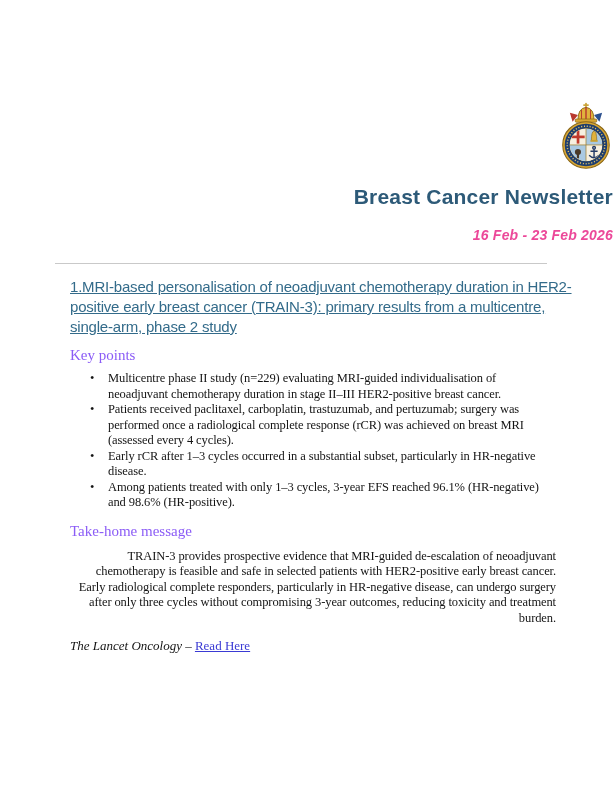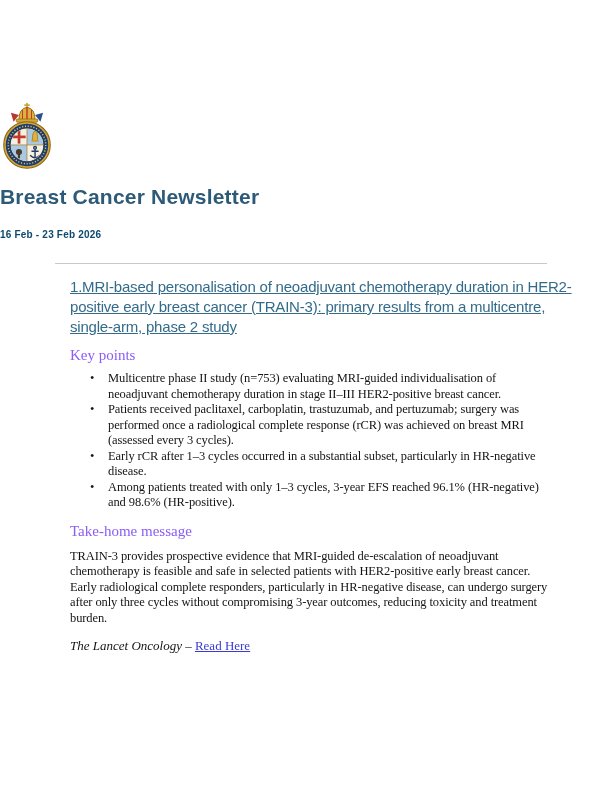--- a/index.html
+++ b/index.html
@@ -2,33 +2,33 @@
 <html><head>
 <meta charset="utf-8">
 <style>
   html,body{margin:0;padding:0;background:#ffffff;}
   body{
     width:613px;height:800px;overflow:hidden;
     font-family:"Liberation Serif",serif;color:#141414;
     position:relative;
   }
   .page{padding-top:102px;}
-  .masthead{text-align:left;}
+  .masthead{text-align:right;}
   .crest{display:inline-block;width:54px;height:68px;}
   .newsletter-title{
     margin:10px 0 0 0;
     font-family:"Liberation Sans",sans-serif;
     font-size:21px;line-height:26px;font-weight:600;
     color:#2d5a78;letter-spacing:.2px;
   }
   .date-range{
     margin:16px 0 0 0;
     font-family:"Liberation Sans",sans-serif;
-    font-weight:700;
-    font-size:10px;line-height:18px;color:#0c4a6e;letter-spacing:.2px;
+    font-style:italic;font-weight:700;
+    font-size:14px;line-height:18px;color:#ec4899;letter-spacing:.2px;
   }
   .content{margin-left:55px;width:500px;}
   .divider{
     border:none;border-top:1px solid #c9c9c9;
     margin:19px 0 0 0;width:492px;height:0;
   }
   .article-heading{
     margin:13px 0 0 15px;width:505px;
     font-family:"Liberation Sans",sans-serif;
     font-size:15px;line-height:20px;font-weight:500;
@@ -47,21 +47,21 @@
   ul.key-points li{
     position:relative;padding-left:53px;width:446px;
     font-size:12.5px;line-height:15.5px;letter-spacing:-.1px;
   }
   ul.key-points li::before{
     content:"\2022";position:absolute;left:35px;top:0;
     font-size:12.5px;color:#141414;
   }
   .take-home-text{
     margin:9px 0 0 15px;width:486px;
-    font-size:12.5px;line-height:15.5px;letter-spacing:-.1px;
+    font-size:12.5px;line-height:15.5px;letter-spacing:-.1px;text-align:right;
   }
   .source-line{
     margin:12px 0 0 15px;
     font-size:13px;line-height:16px;
   }
   .journal-name{font-style:italic;text-align:right;}
   .read-here-link{
     color:#3a3ad4;text-decoration:underline;cursor:pointer;
   }
 </style>
@@ -124,22 +124,22 @@
   </div>
 
   <div class="content">
     <hr class="divider">
 
     <div class="article-heading">1.MRI-based personalisation of neoadjuvant chemotherapy duration in HER2-positive early breast cancer (TRAIN-3): primary results from a multicentre, single-arm, phase 2 study</div>
 
     <div class="section-heading">Key points</div>
 
     <ul class="key-points">
-      <li>Multicentre phase II study (n=753) evaluating MRI-guided individualisation of neoadjuvant chemotherapy duration in stage II–III HER2-positive breast cancer.</li>
-      <li>Patients received paclitaxel, carboplatin, trastuzumab, and pertuzumab; surgery was performed once a radiological complete response (rCR) was achieved on breast MRI (assessed every 3 cycles).</li>
+      <li>Multicentre phase II study (n=229) evaluating MRI-guided individualisation of neoadjuvant chemotherapy duration in stage II–III HER2-positive breast cancer.</li>
+      <li>Patients received paclitaxel, carboplatin, trastuzumab, and pertuzumab; surgery was performed once a radiological complete response (rCR) was achieved on breast MRI (assessed every 4 cycles).</li>
       <li>Early rCR after 1–3 cycles occurred in a substantial subset, particularly in HR-negative disease.</li>
       <li>Among patients treated with only 1–3 cycles, 3-year EFS reached 96.1% (HR-negative) and 98.6% (HR-positive).</li>
     </ul>
 
     <div class="section-heading take-home">Take-home message</div>
 
     <div class="take-home-text">TRAIN-3 provides prospective evidence that MRI-guided de-escalation of neoadjuvant chemotherapy is feasible and safe in selected patients with HER2-positive early breast cancer. Early radiological complete responders, particularly in HR-negative disease, can undergo surgery after only three cycles without compromising 3-year outcomes, reducing toxicity and treatment burden.</div>
 
     <div class="source-line">
       <span class="journal-name">The Lancet Oncology</span>

